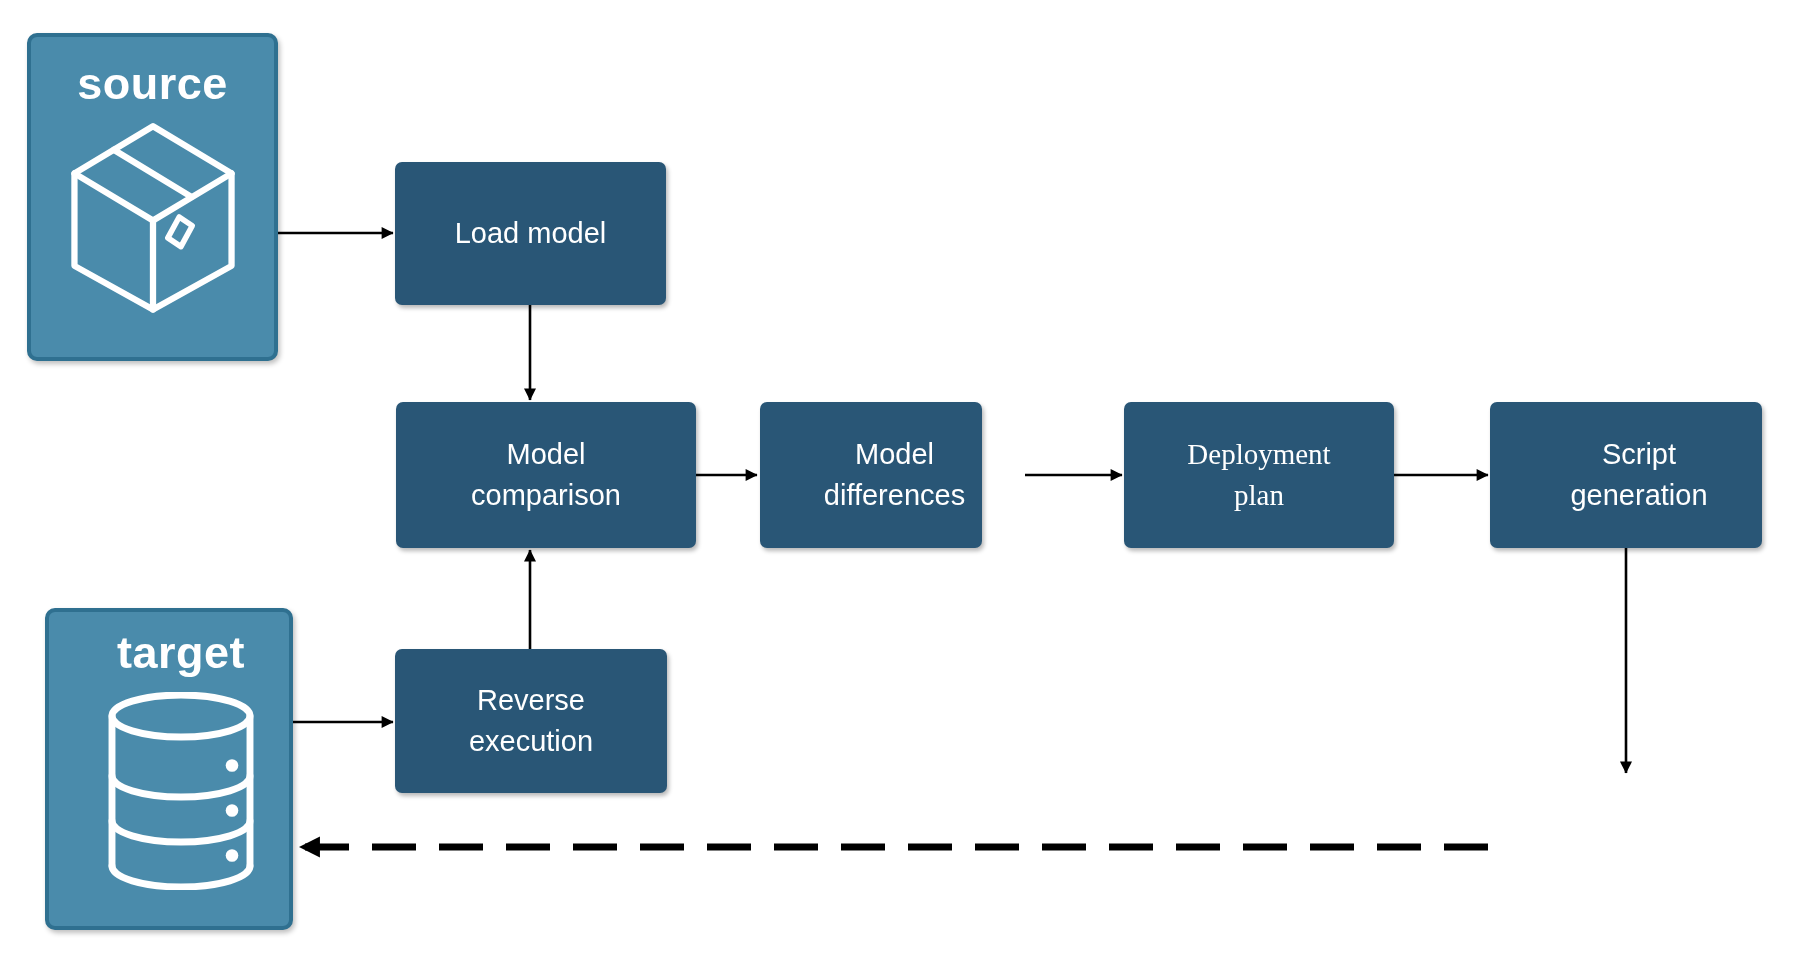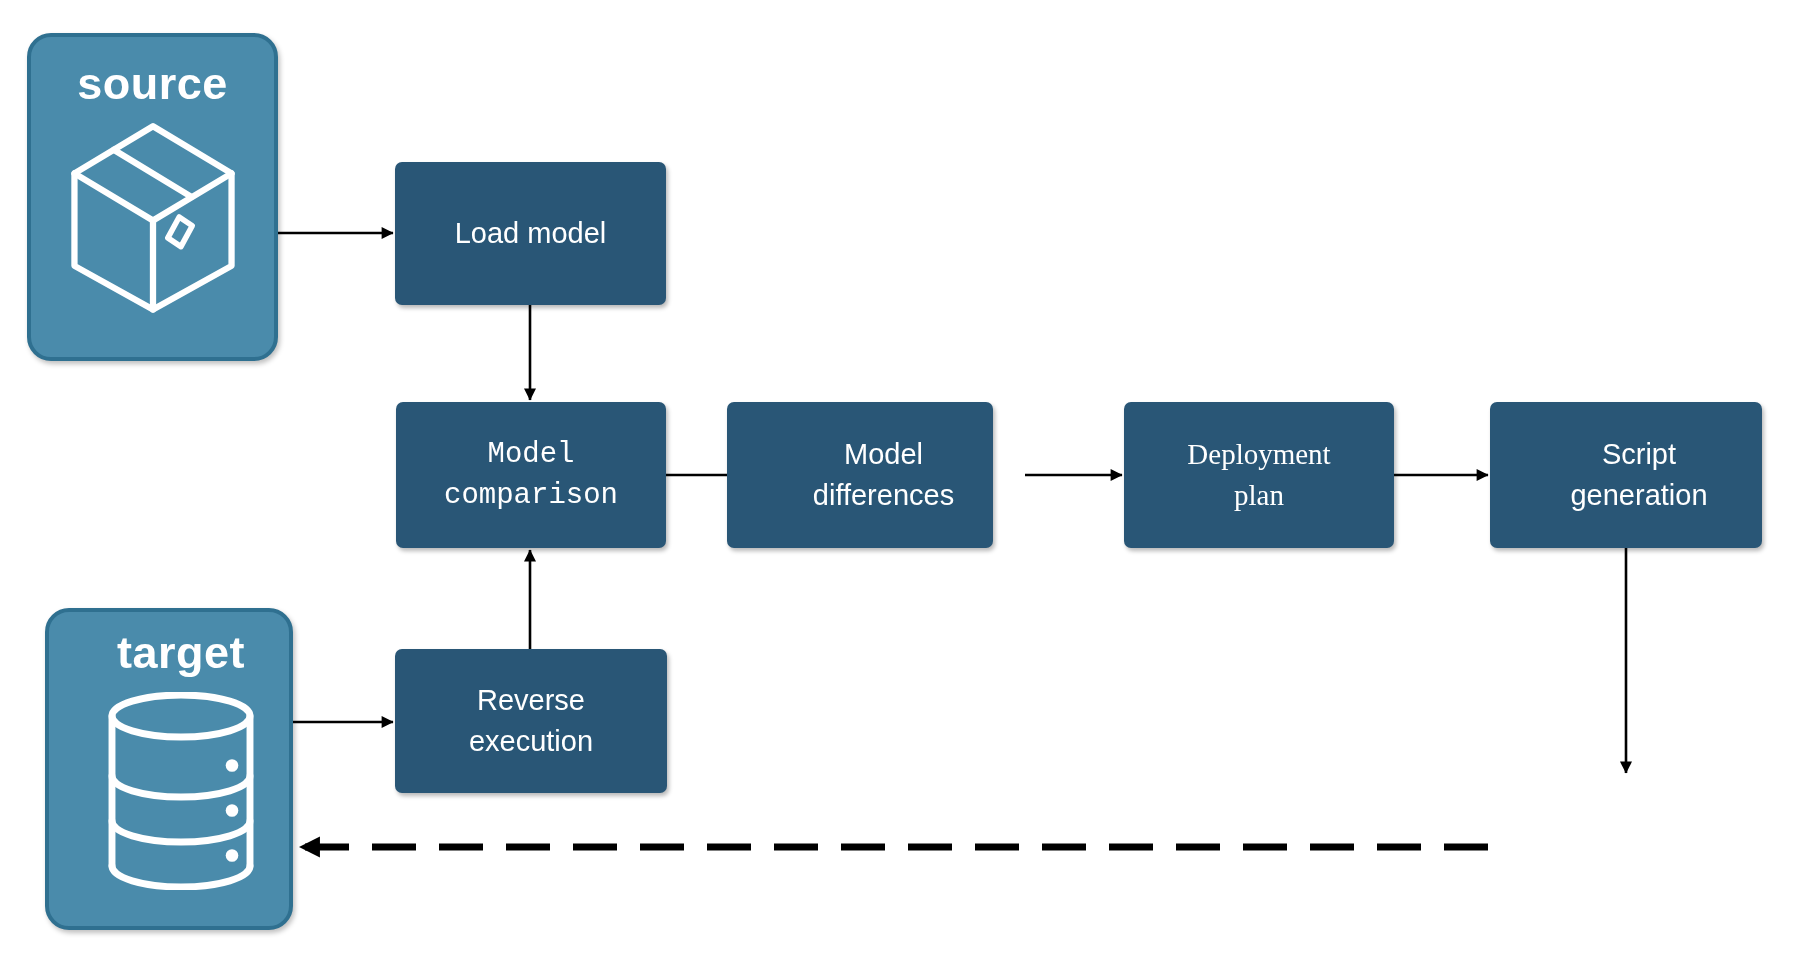--- a/index.html
+++ b/index.html
@@ -20,21 +20,21 @@
     left: 0; top: 0;
     width: 1800px;
     height: 959px;
     pointer-events: none;
   }
   
   .endpoint {
     position: absolute;
     background: #4A8BAB;
     border: 4px solid #2F7090;
-    border-radius: 24px;
+    border-radius: 10px;
     box-sizing: border-box;
     display: flex;
     flex-direction: column;
     align-items: center;
     box-shadow: 2px 3px 5px rgba(0,0,0,0.25);
   }
   .endpoint .ep-label {
     color: #ffffff;
     font-weight: bold;
     font-size: 45px;
@@ -64,22 +64,22 @@
   }
   .node .node-label {
     color: #ffffff;
     font-size: 29px;
     line-height: 1.42;
     text-align: center;
     display: inline-block;
     max-width: 196px;
   }
   .node.load-model        { left: 395px;  top: 162px; width: 271px; height: 143px; }
-  .node.model-comparison  { left: 396px;  top: 402px; width: 270px; height: 146px; font-family: Liberation Mono, monospace; }
-  .node.model-differences { left: 727px;  top: 402px; width: 266px; height: 146px; padding-left: 47px; }
+  .node.model-comparison  { left: 396px;  top: 402px; width: 300px; height: 146px; }
+  .node.model-differences { left: 760px;  top: 402px; width: 222px; height: 146px; padding-left: 47px; }
   .node.deployment-plan   { left: 1124px; top: 402px; width: 270px; height: 146px; font-family: Liberation Serif, serif; }
   .node.script-generation { left: 1490px; top: 402px; width: 272px; height: 146px; padding-left: 26px; }
   .node.reverse-engineer  { left: 395px;  top: 649px; width: 272px; height: 144px; }
   .node.script-execution  { left: 1488px; top: 775px; width: 272px; height: 144px; }
 
   .edge-solid {
     stroke: #000000;
     stroke-width: 2.6;
     fill: none;
   }

